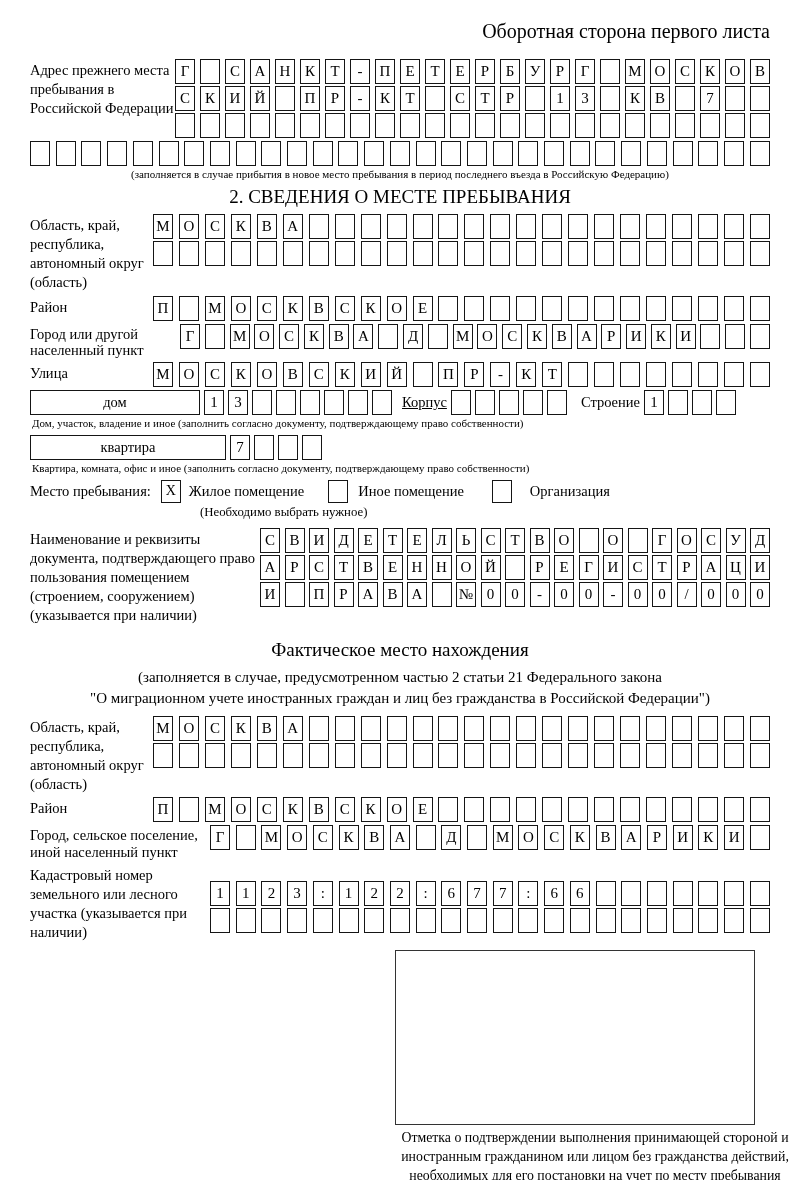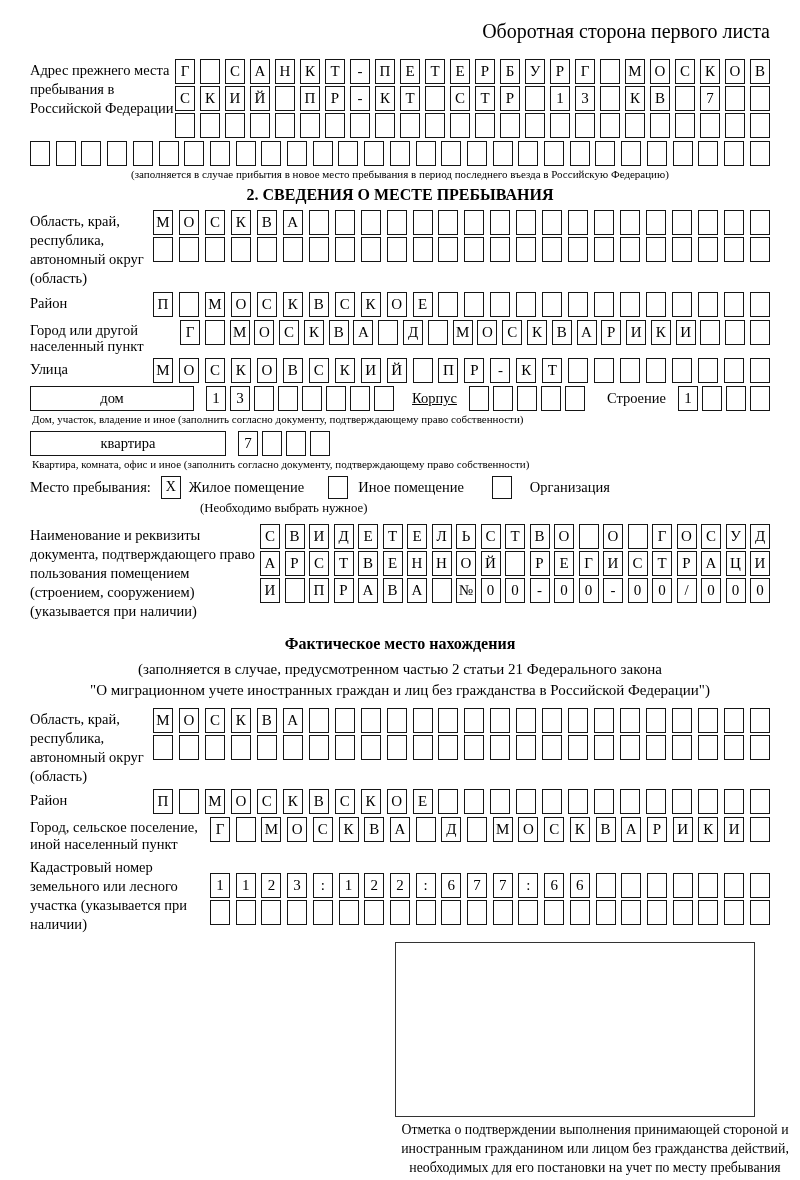--- a/index.html
+++ b/index.html
@@ -37,34 +37,34 @@
 
   .caption{
     font-size:11px;
     text-align:center;
     margin:2px 0 6px 0;
   }
   .caption--left{text-align:left;margin-left:2px;}
 
   .section-title{
     text-align:center;
-    font-weight:bold;
-    font-size:16px;
+    font-weight:normal;
+    font-size:19px;
     margin:6px 0 6px 0;
   }
 
   .wide-box{
     border:1.5px solid #151515;
     height:25px;box-sizing:border-box;
     display:inline-flex;align-items:center;justify-content:center;
     font-size:14.5px;
   }
   .inline-label{font-size:14.5px;line-height:25px;white-space:nowrap;}
 
-  .house-row,.apt-row{display:flex;align-items:flex-start;gap:12px;margin-bottom:2px;}
+  .house-row,.apt-row{display:flex;align-items:flex-start;gap:4px;margin-bottom:2px;}
 
   .checks-row{display:flex;align-items:center;font-size:14.5px;margin-top:4px;text-align:right;}
   .checkbox{
     width:20px;height:23px;flex:0 0 20px;
     border:1.5px solid #151515;box-sizing:border-box;
     display:inline-flex;align-items:center;justify-content:center;
     font-size:14px;
   }
 
   .sub-caption{font-size:12.8px;margin:2px 0 8px 170px;}

